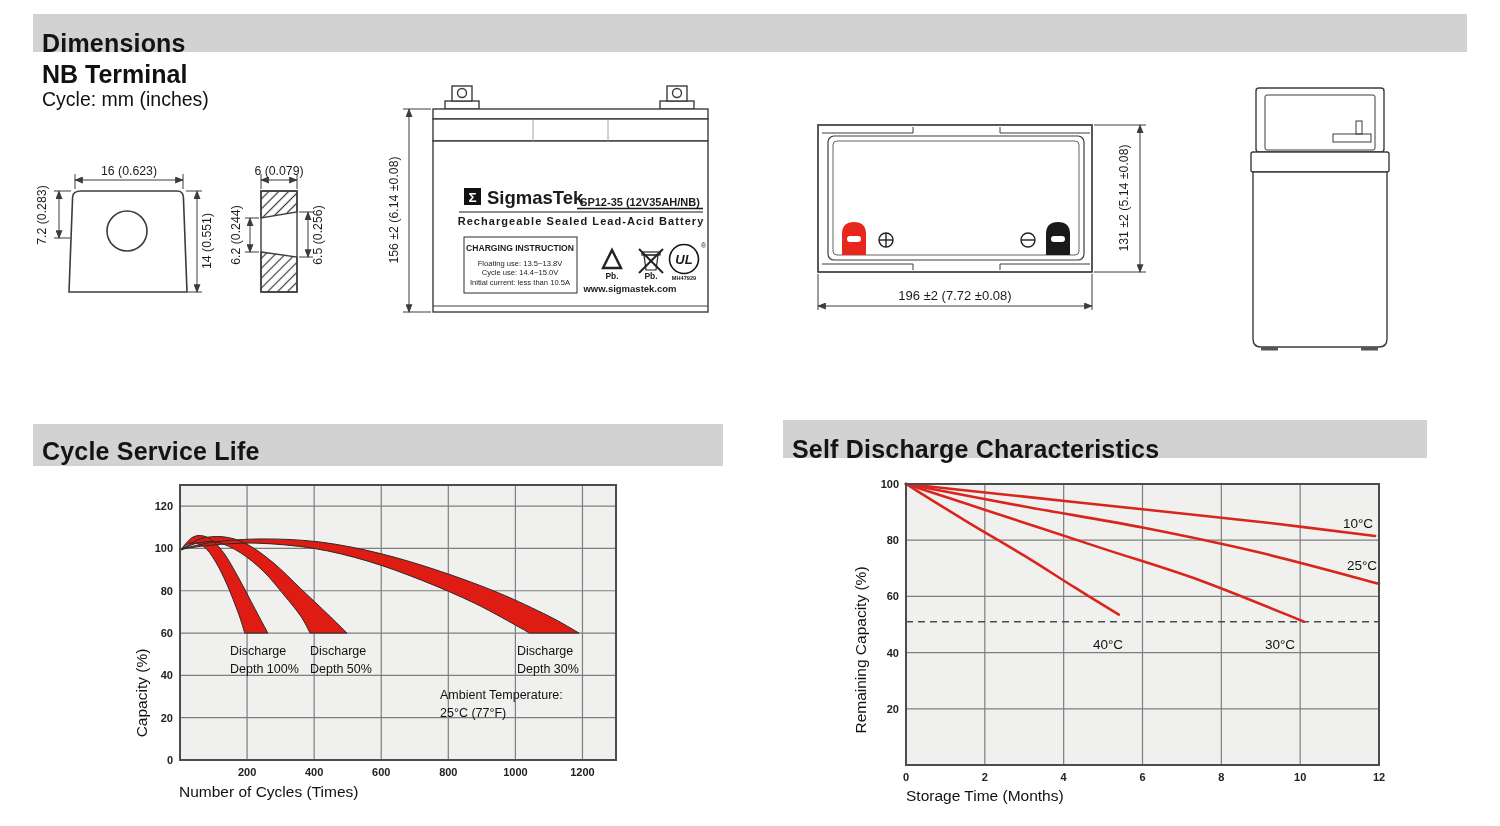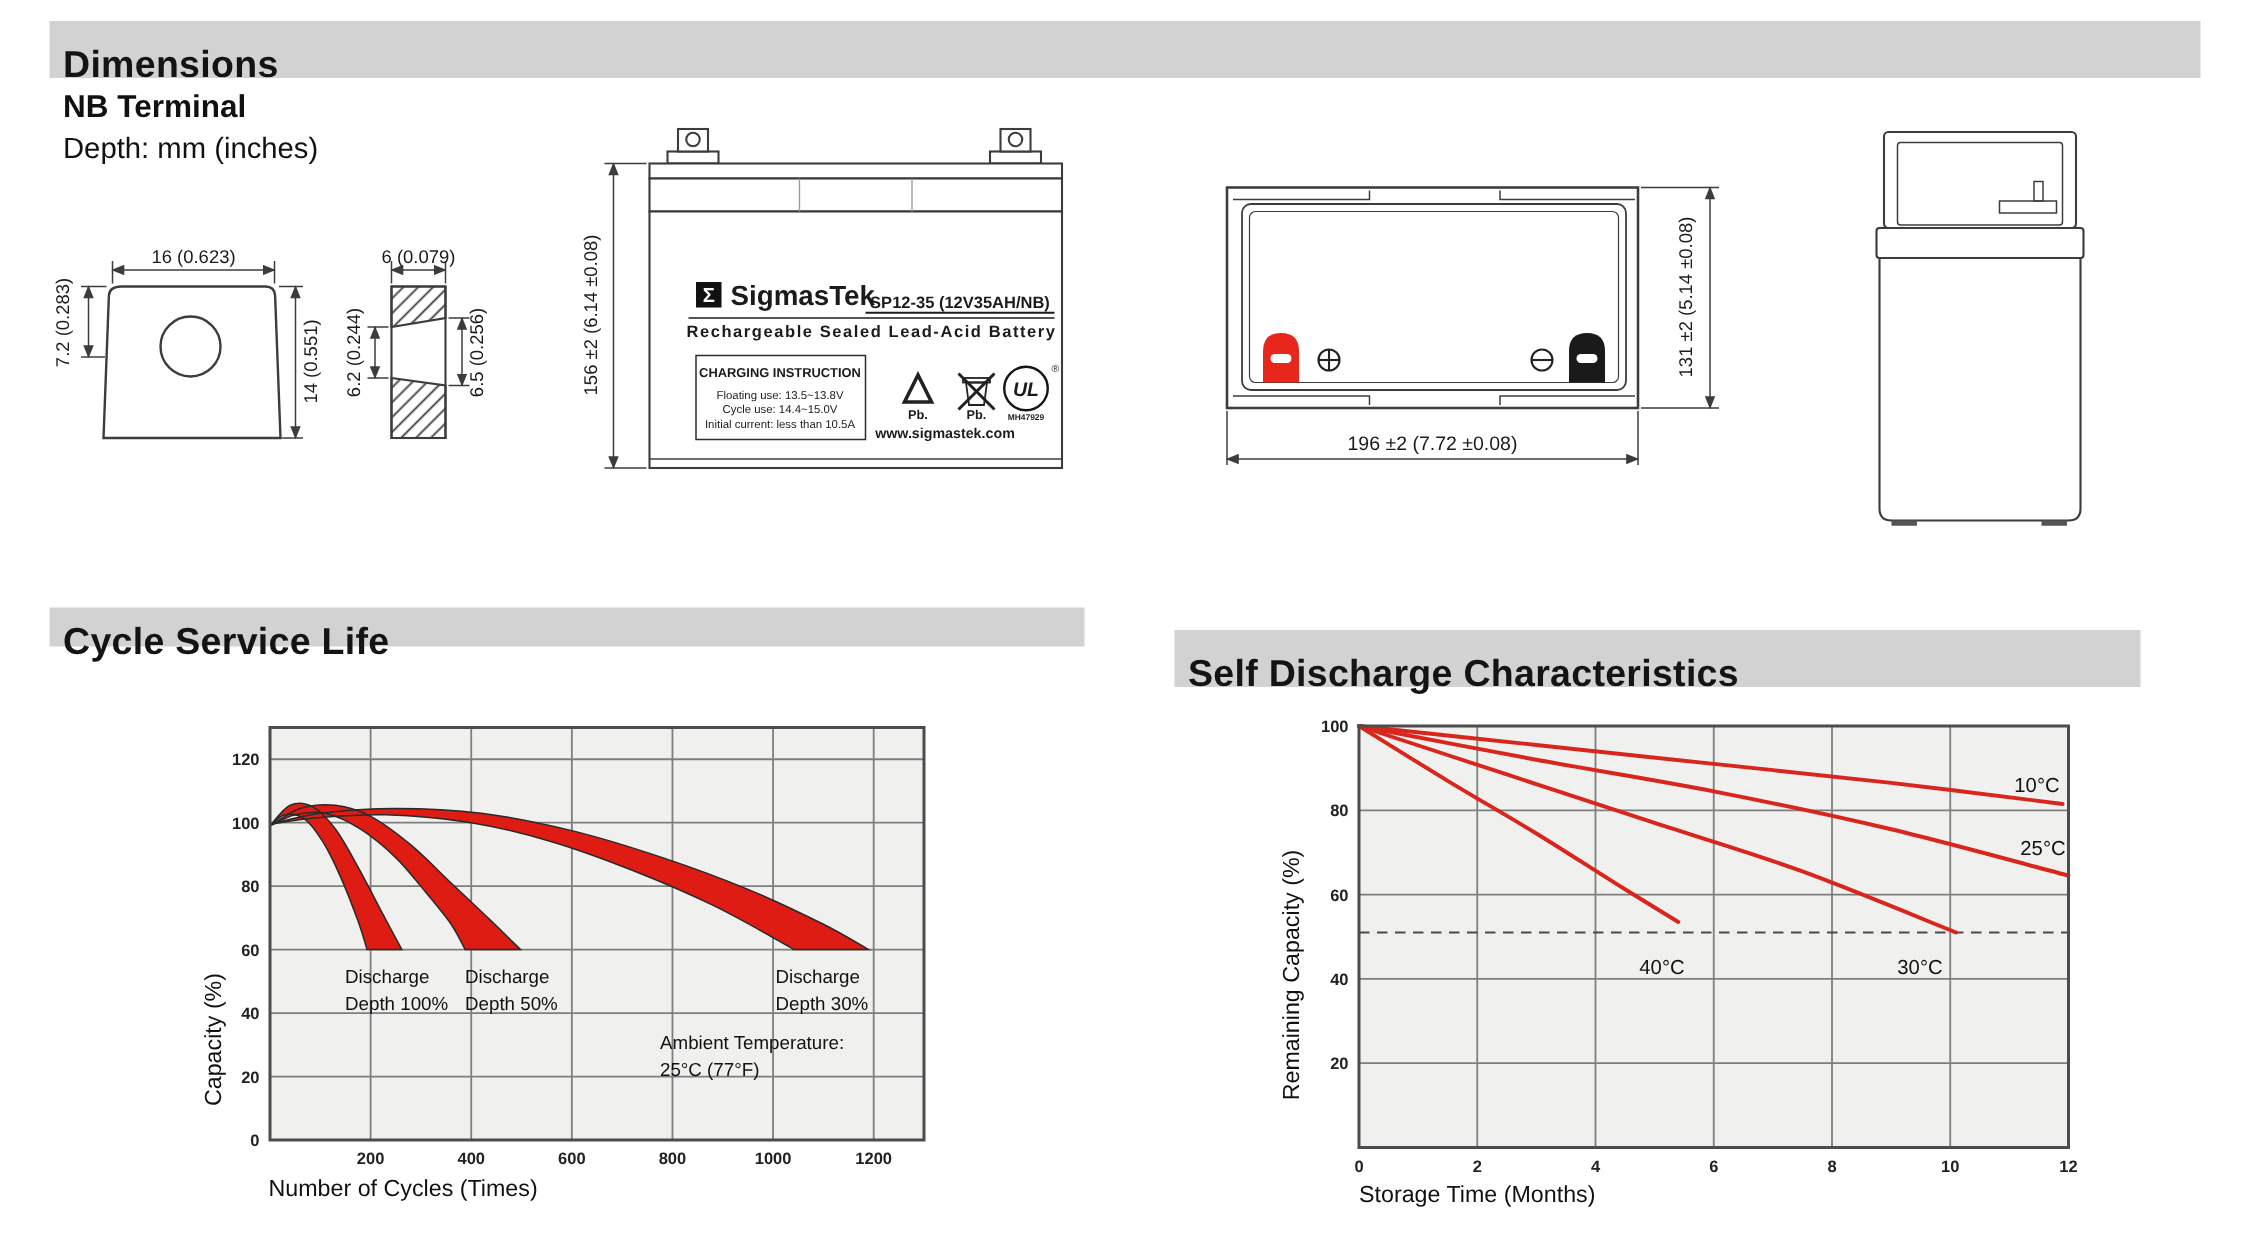--- a/index.html
+++ b/index.html
@@ -4,21 +4,21 @@
 <style>
   html,body{margin:0;padding:0;}
   body{
     width:1500px;height:826px;position:relative;background:#ffffff;
     font-family:"Liberation Sans",sans-serif;overflow:hidden;
   }
   .layer{position:absolute;left:0;top:0;width:1500px;height:826px;}
   .bar{position:absolute;background:#d2d2d2;display:flex;align-items:center;}
   .bar span{font-size:25px;font-weight:bold;color:#141414;padding-left:9px;letter-spacing:.2px;margin-top:21px;}
   .txtblock{position:absolute;color:#111;}
-  #nb-terminal{left:42px;top:60px;font-size:21px;font-weight:bold;}
+  #nb-terminal{left:42px;top:60px;font-size:25px;font-weight:bold;}
   #unit-note{left:42px;top:88px;font-size:19.5px;}
   svg{position:absolute;left:0;top:0;}
   svg text{fill:#1b1b1b;font-family:"Liberation Sans",sans-serif;}
   .dim{font-size:12.3px;}
   .logo{font-size:18.5px;font-weight:bold;}
   .sigma{font-size:13.5px;font-weight:bold;fill:#ffffff;}
   .model{font-size:11px;font-weight:bold;}
   .sub{font-size:11px;font-weight:bold;letter-spacing:1.05px;}
   .chgt{font-size:8.6px;font-weight:bold;}
   .chg{font-size:7.6px;}
@@ -31,29 +31,29 @@
   .ann{font-size:12.5px;fill:#111;}
   .slabel{font-size:13.5px;fill:#111;}
   .atitle{font-size:15.5px;fill:#111;}
 </style>
 </head>
 <body>
 
 <div class="bar" style="left:33px;top:14px;width:1434px;height:38px;">
   <span>Dimensions</span>
 </div>
-<div class="bar" style="left:33px;top:405px;width:690px;height:26px;">
+<div class="bar" style="left:33px;top:424px;width:690px;height:42px;align-items:flex-end;">
   <span>Cycle Service Life</span>
 </div>
 <div class="bar" style="left:783px;top:420px;width:644px;height:38px;">
   <span>Self Discharge Characteristics</span>
 </div>
 
 <div class="txtblock" id="nb-terminal">NB Terminal</div>
-<div class="txtblock" id="unit-note">Depth: mm (inches)</div>
+<div class="txtblock" id="unit-note">Cycle: mm (inches)</div>
 
 <svg class="layer" width="1500" height="826" viewBox="0 0 1500 826">
   <defs>
     <marker id="ae" viewBox="0 0 10 8" refX="9" refY="4" markerWidth="9" markerHeight="7" orient="auto-start-reverse">
       <path d="M0,0 L10,4 L0,8 z" fill="#3c3c3c"></path>
     </marker>
     <pattern id="hatch" patternUnits="userSpaceOnUse" width="7" height="7" patternTransform="rotate(-45)">
       <line x1="0" y1="3.5" x2="7" y2="3.5" stroke="#3c3c3c" stroke-width="1.2"></line>
     </pattern>
   </defs>

